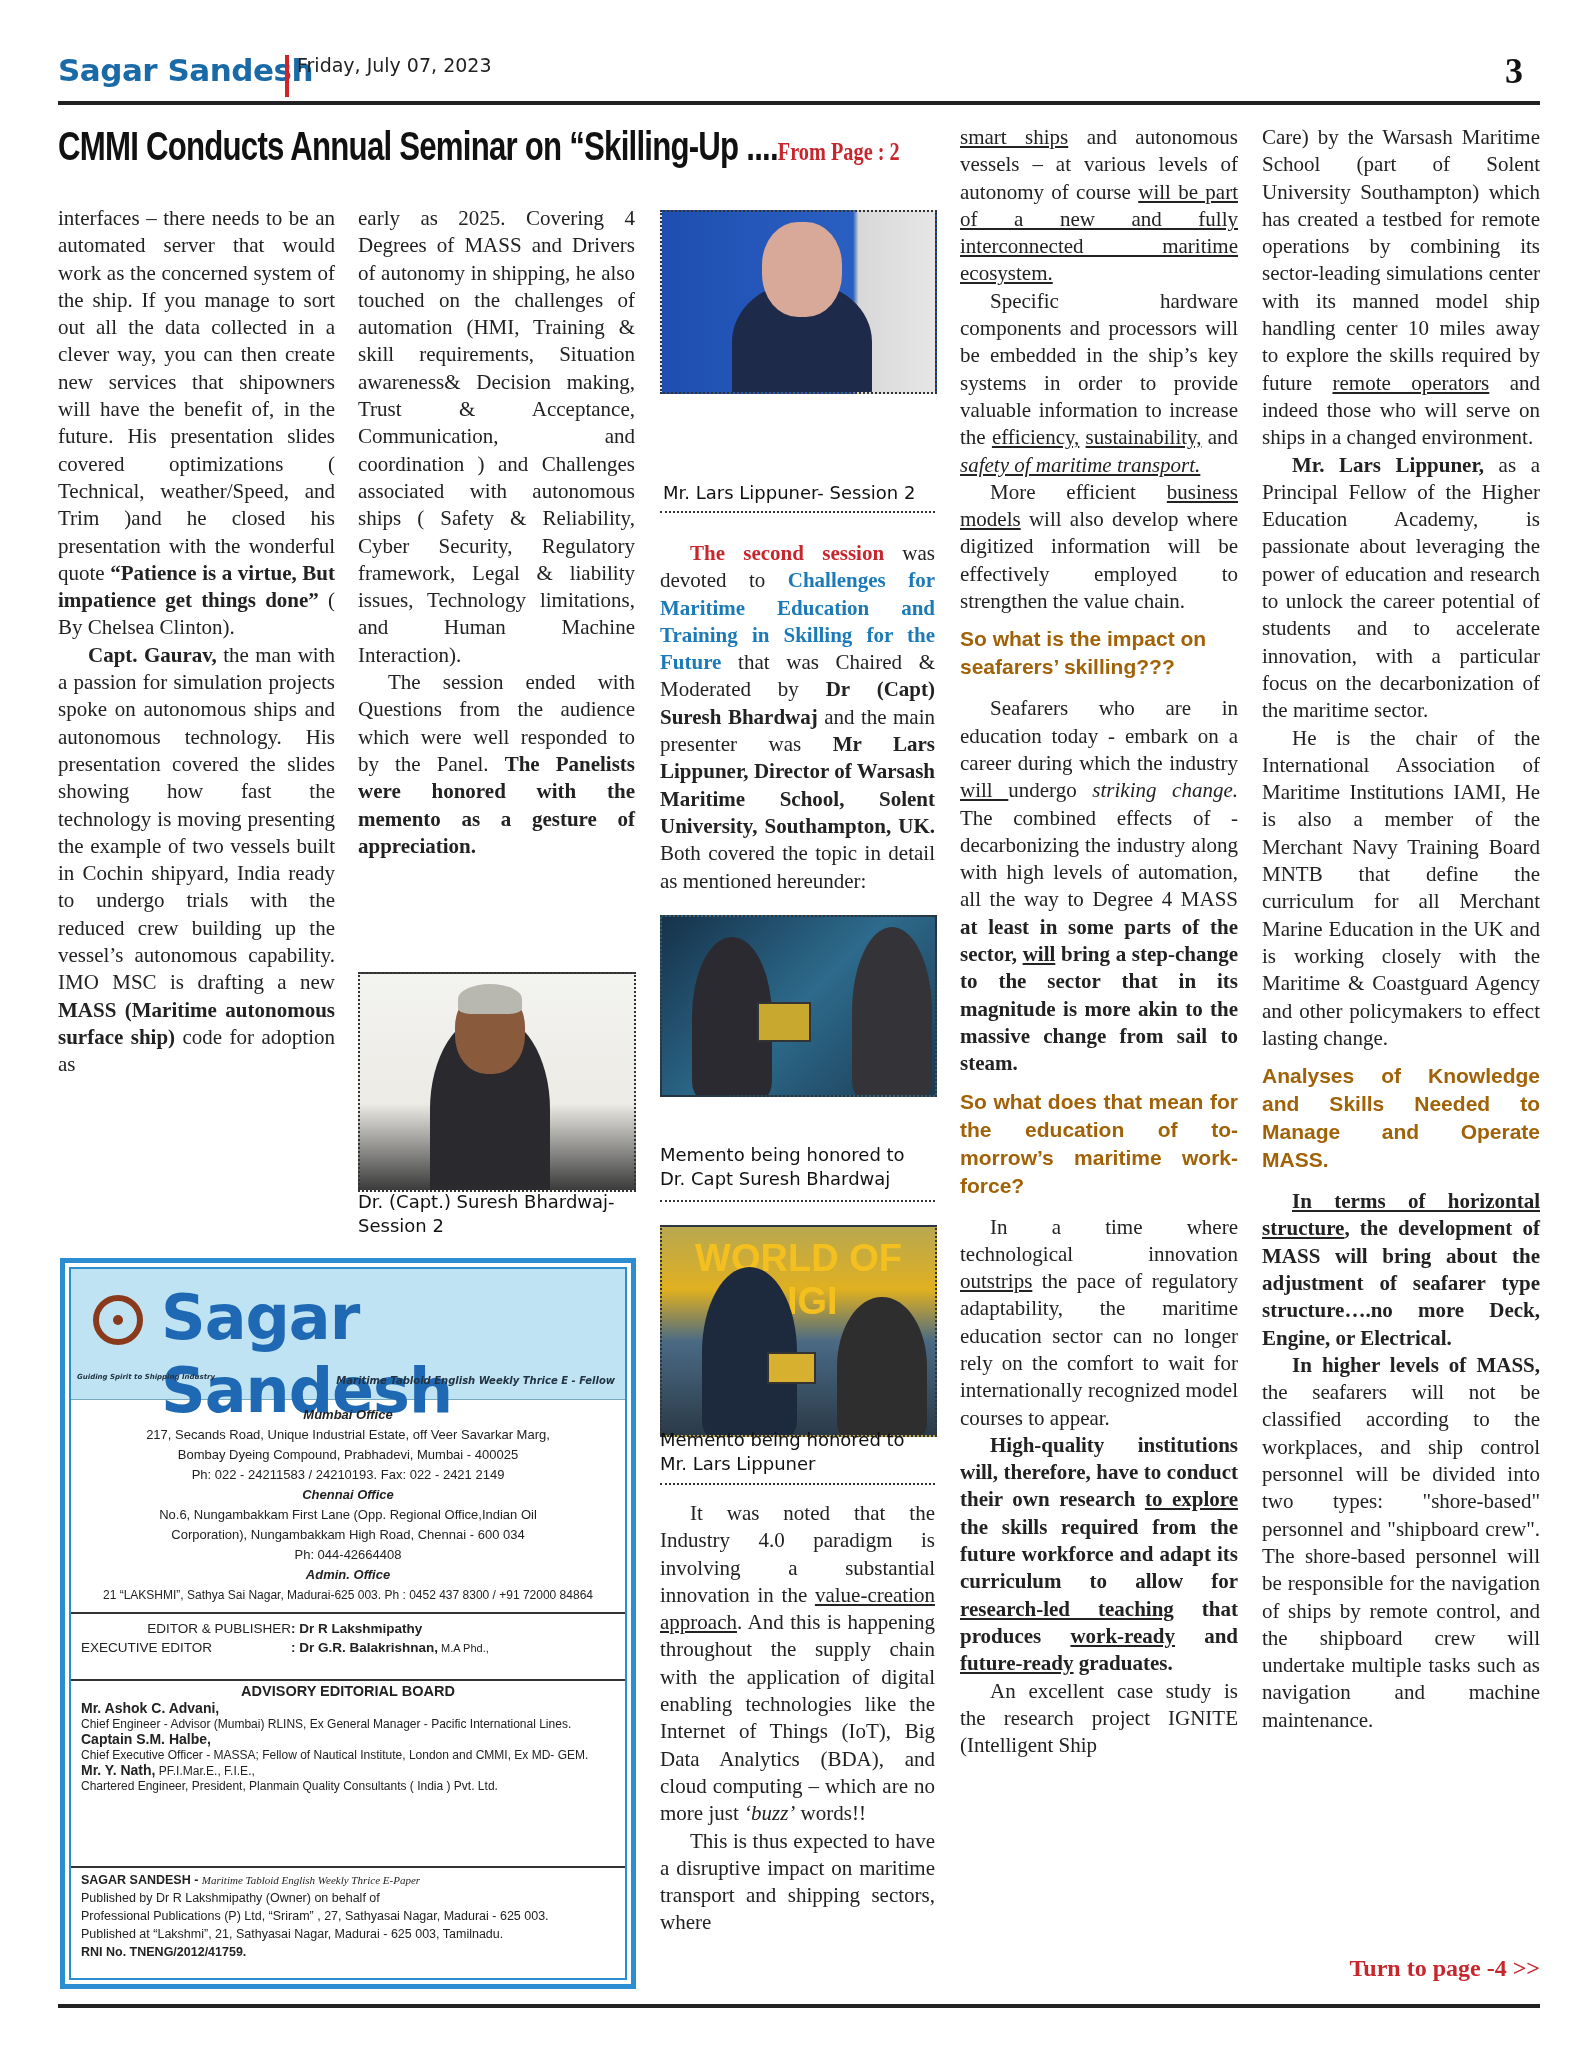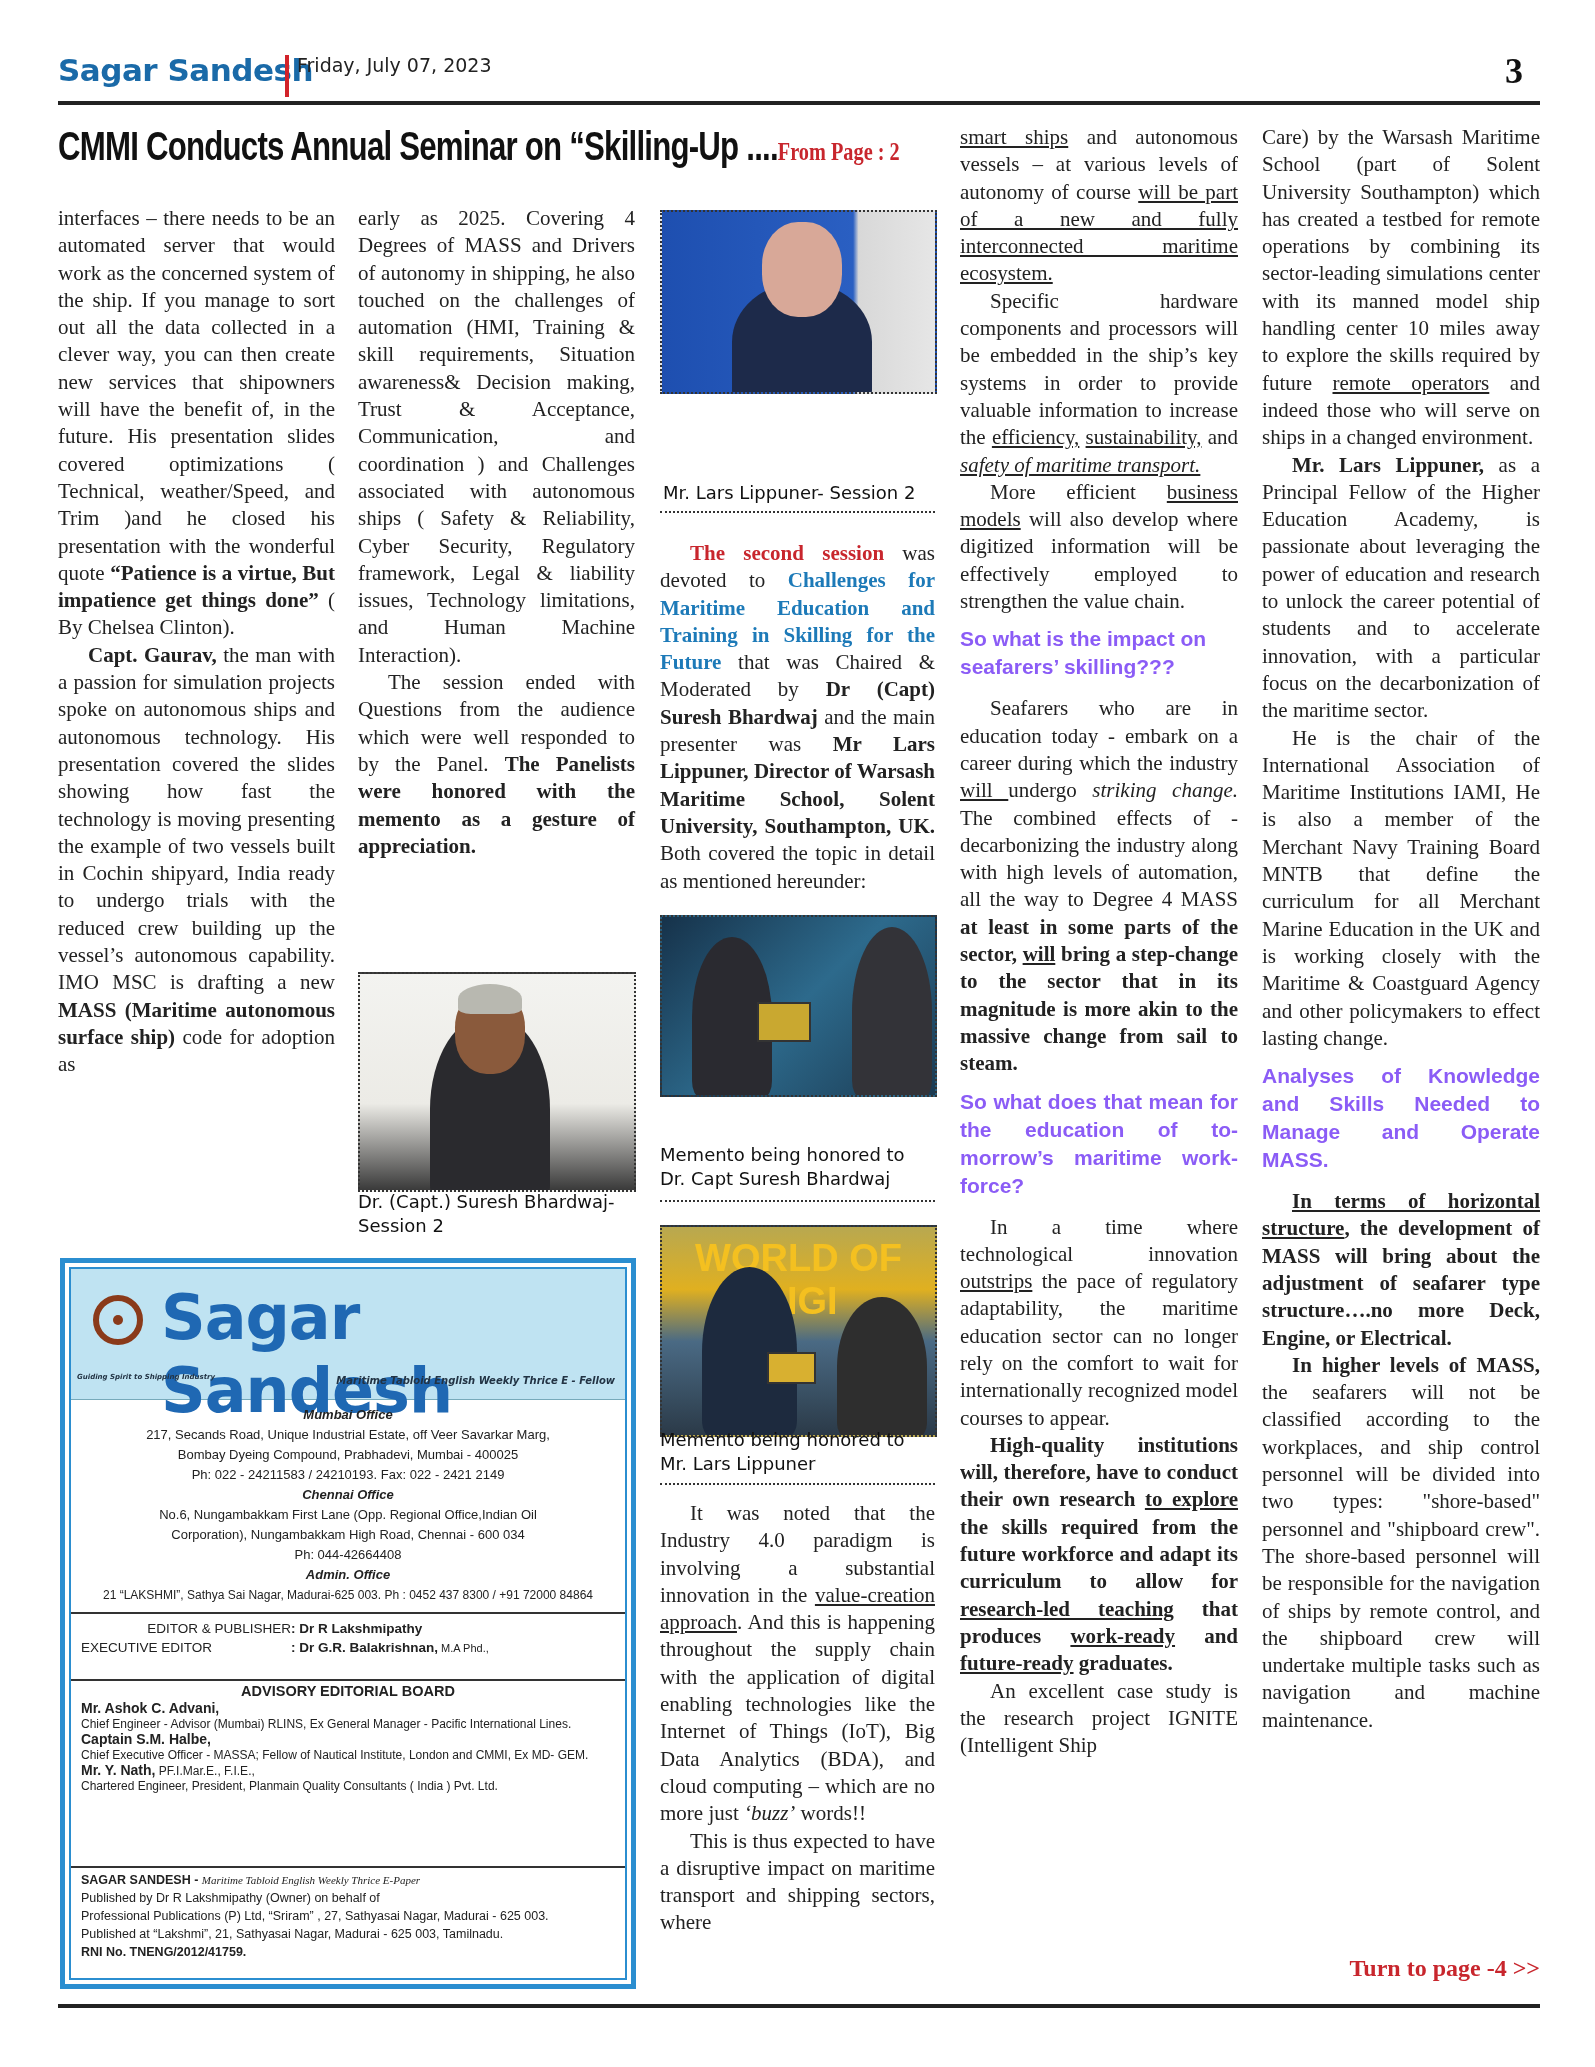--- a/index.html
+++ b/index.html
@@ -20,21 +20,21 @@
   .col p.ind{text-indent:30px;}
   .c1{left:58px;top:205px;width:277px;}
   .c2{left:358px;top:205px;width:277px;}
   .c3{left:660px;top:540px;width:275px;}
   .c3b{left:660px;top:1500px;width:275px;}
   .c4{left:960px;top:124px;width:278px;}
   .c5{left:1262px;top:124px;width:278px;}
   .red{color:#c8262d;font-weight:bold;}
   .blue{color:#1d7ab8;font-weight:bold;}
   u{text-decoration:underline;}
-  .sub{font-family:"Liberation Sans",sans-serif;font-weight:bold;color:#8b5cf6;font-size:21px;line-height:28px;text-align:left;margin:10px 0 14px 0 !important;}
+  .sub{font-family:"Liberation Sans",sans-serif;font-weight:bold;color:#a16207;font-size:21px;line-height:28px;text-align:left;margin:10px 0 14px 0 !important;}
   .sub.just{text-align:justify;}
   
   .photo{border:2px dotted #333;overflow:hidden;}
   .cap{font-family:"DejaVu Sans",sans-serif;font-size:18px;line-height:24px;color:#111;}
   .dots{border-top:2px dotted #333;}
   .ph1{left:660px;top:210px;width:273px;height:180px;background:linear-gradient(90deg,#1e4fb0 0%,#2a5fc2 70%,#d8d8d8 72%,#e6e6e6 100%);}
   .ph2{left:358px;top:972px;width:274px;height:216px;background:linear-gradient(180deg,#f3f3f0 0%,#ecebe6 60%,#3a3a3a 100%);}
   .ph3{left:660px;top:915px;width:273px;height:178px;background:linear-gradient(135deg,#16324a 0%,#2d6a8c 50%,#1b3a52 100%);}
   .ph4{left:660px;top:1225px;width:273px;height:208px;background:linear-gradient(180deg,#b8a850 0%,#e0b020 30%,#4a6a84 55%,#2b3a48 100%);}
   .person{position:absolute;border-radius:50% 50% 10% 10%;}

